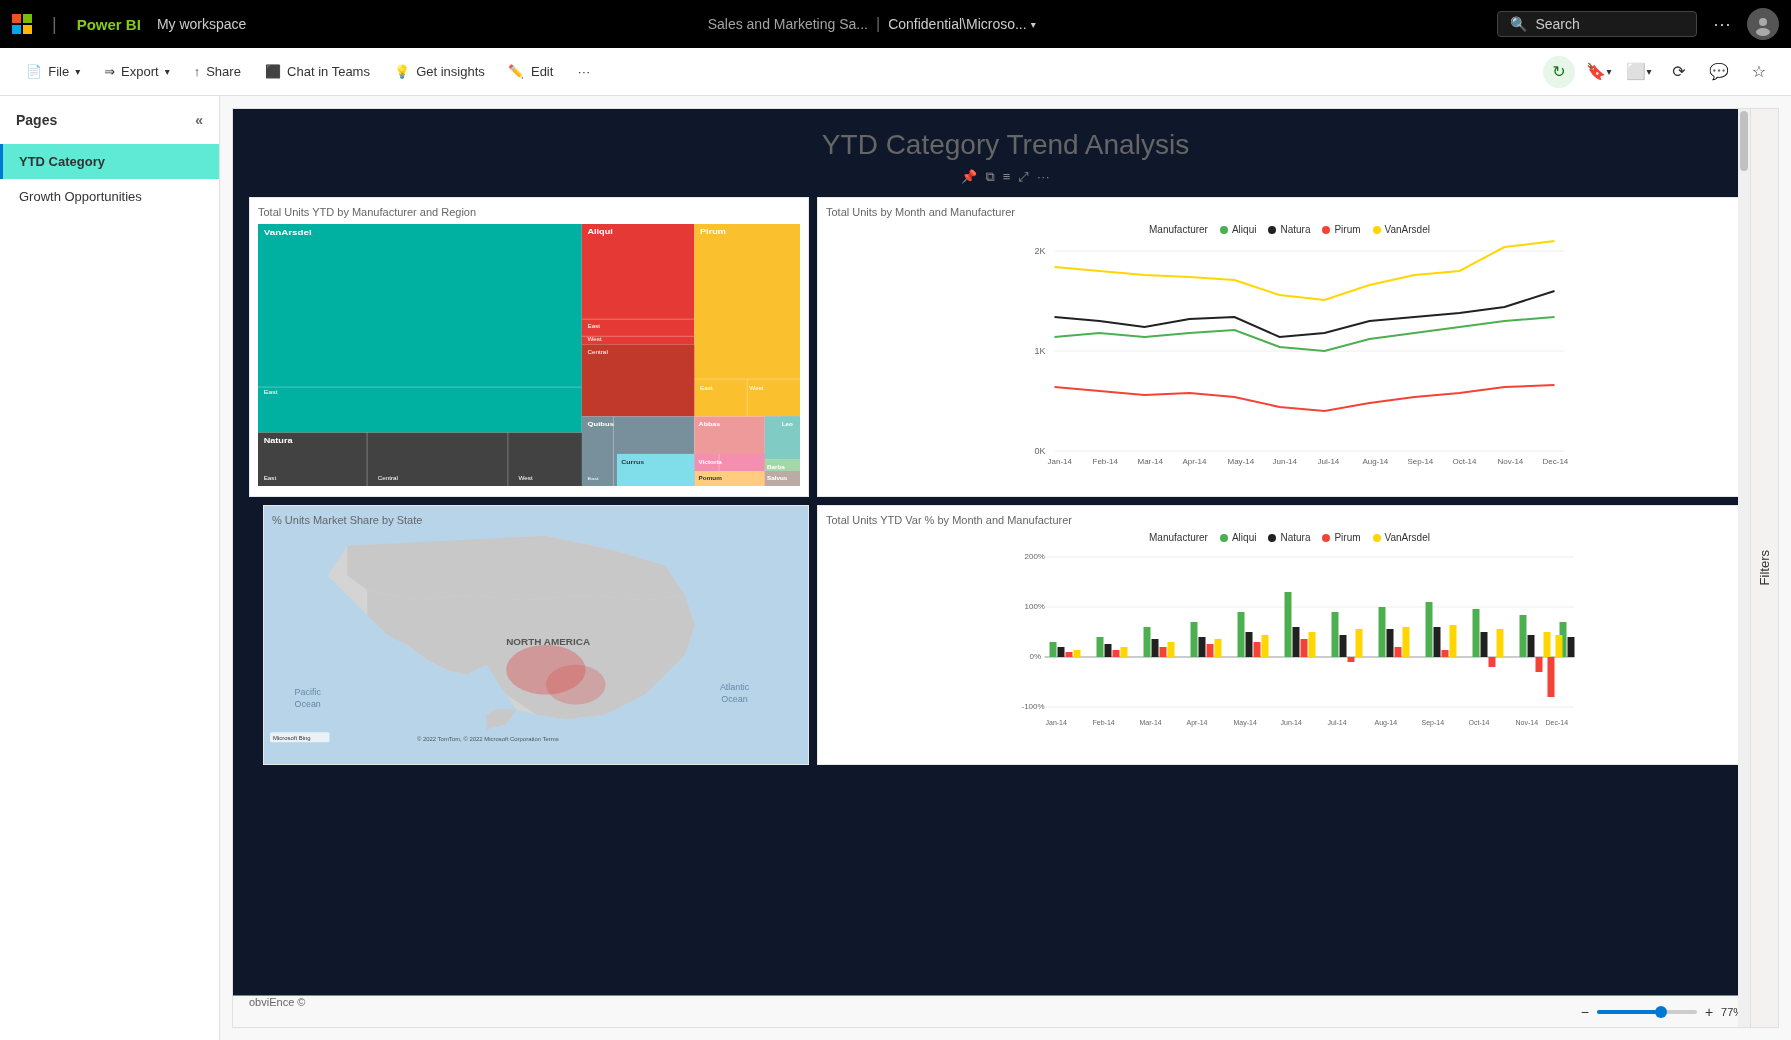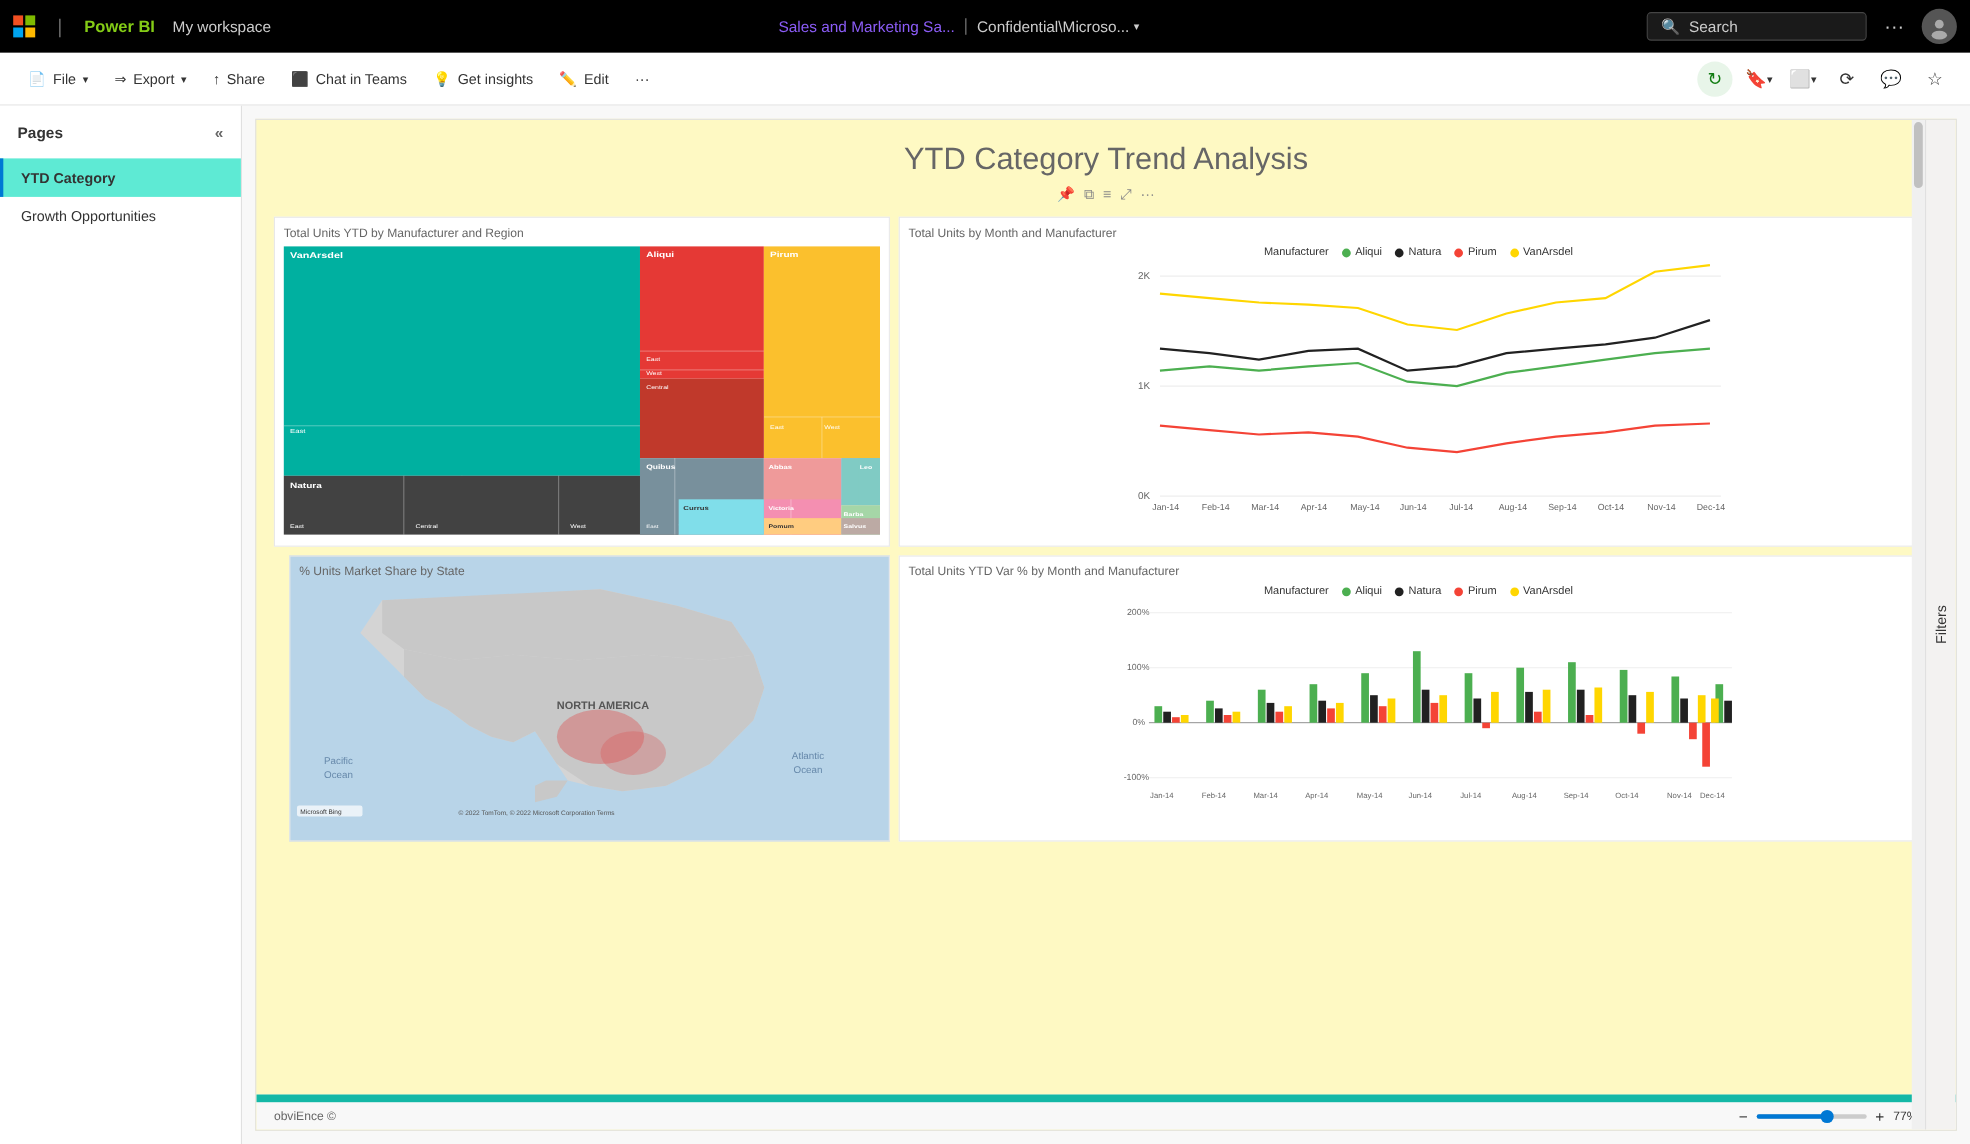--- a/index.html
+++ b/index.html
@@ -7,21 +7,21 @@
 
     
     .top-nav {
       display: flex; align-items: center; background: #000; height: 48px; padding: 0 12px; gap: 16px;
     }
     .ms-logo { display: flex; gap: 2px; }
     .nav-divider { color: #666; font-size: 18px; margin: 0 4px; }
     .nav-brand { color: #84cc16; font-weight: 600; font-size: 15px; }
     .nav-workspace { color: #ccc; font-size: 14px; }
     .nav-title-center { flex: 1; display: flex; align-items: center; justify-content: center; gap: 8px; }
-    .nav-report-title { color: #8b5cf6; font-size: 14px; }
+    .nav-report-title { color: #a3a3a3; font-size: 14px; }
     .nav-separator { color: #666; }
     .nav-sensitivity { color: #ccc; font-size: 14px; display: flex; align-items: center; gap: 4px; }
     .nav-search {
       background: #1a1a1a; border: 1px solid #444; border-radius: 4px; display: flex; align-items: center;
       padding: 4px 12px; gap: 8px; color: #ccc; font-size: 14px; width: 200px;
     }
     .nav-more { color: #ccc; font-size: 18px; cursor: pointer; }
     .nav-avatar {
       width: 32px; height: 32px; border-radius: 50%; background: #555; display: flex; align-items: center;
       justify-content: center; color: #fff; font-size: 13px;
@@ -57,21 +57,21 @@
       padding: 8px 16px 16px; font-size: 14px; font-weight: 600; color: #333;
     }
     .sidebar-collapse { color: #666; cursor: pointer; font-size: 14px; }
     .sidebar-item {
       padding: 10px 16px; font-size: 13px; color: #333; cursor: pointer; border-left: 3px solid transparent;
     }
     .sidebar-item.active { background: #5eead4; border-left: 3px solid #0078d4; font-weight: 600; }
 
     
     .content { flex: 1; background: #f8f8f8; position: relative; overflow: hidden; }
-    .report-canvas { background: #fef9c3; margin: 12px; height: calc(100% - 24px); border: 1px solid #e0e0e0; position: relative; overflow: hidden; }
+    .report-canvas { background: #0f172a; margin: 12px; height: calc(100% - 24px); border: 1px solid #e0e0e0; position: relative; overflow: hidden; }
 
     
     .filters-panel {
       position: absolute; right: 0; top: 0; bottom: 0; width: 28px; background: #f3f2f1;
       border-left: 1px solid #e0e0e0; display: flex; flex-direction: column; align-items: center;
       justify-content: center;
     }
     .filters-label {
       writing-mode: vertical-rl; transform: rotate(180deg); font-size: 13px; color: #333; cursor: pointer;
     }
@@ -110,21 +110,21 @@
     .chart-legend { display: flex; gap: 12px; margin-bottom: 4px; flex-wrap: wrap; justify-content: center; }
     .legend-item { display: flex; align-items: center; gap: 4px; font-size: 10px; color: #333; }
     .legend-dot { width: 8px; height: 8px; border-radius: 50%; }
 
     
     .map-container { background: #b8d4e8; position: relative; overflow: hidden; }
 
     
     .bottom-bar {
       position: absolute; bottom: 0; left: 0; right: 0; height: 32px; background: #f8f8f8;
-      border-top: 7px solid #14b8a6; display: flex; align-items: center; justify-content: space-between;
+      border-top: 1px solid #14b8a6; display: flex; justify-content: space-between;
       padding: 0 16px; font-size: 11px; color: #666; margin-top: 15px;
     }
     .zoom-controls { display: flex; align-items: center; gap: 8px; }
     .zoom-btn { cursor: pointer; font-size: 14px; color: #333; }
     .zoom-slider {
       width: 100px; height: 4px; background: #ccc; border-radius: 2px; position: relative; cursor: pointer;
     }
     .zoom-fill { height: 4px; background: #0078d4; border-radius: 2px; width: 60%; }
     .zoom-thumb {
       width: 12px; height: 12px; background: #0078d4; border-radius: 50%; position: absolute;

